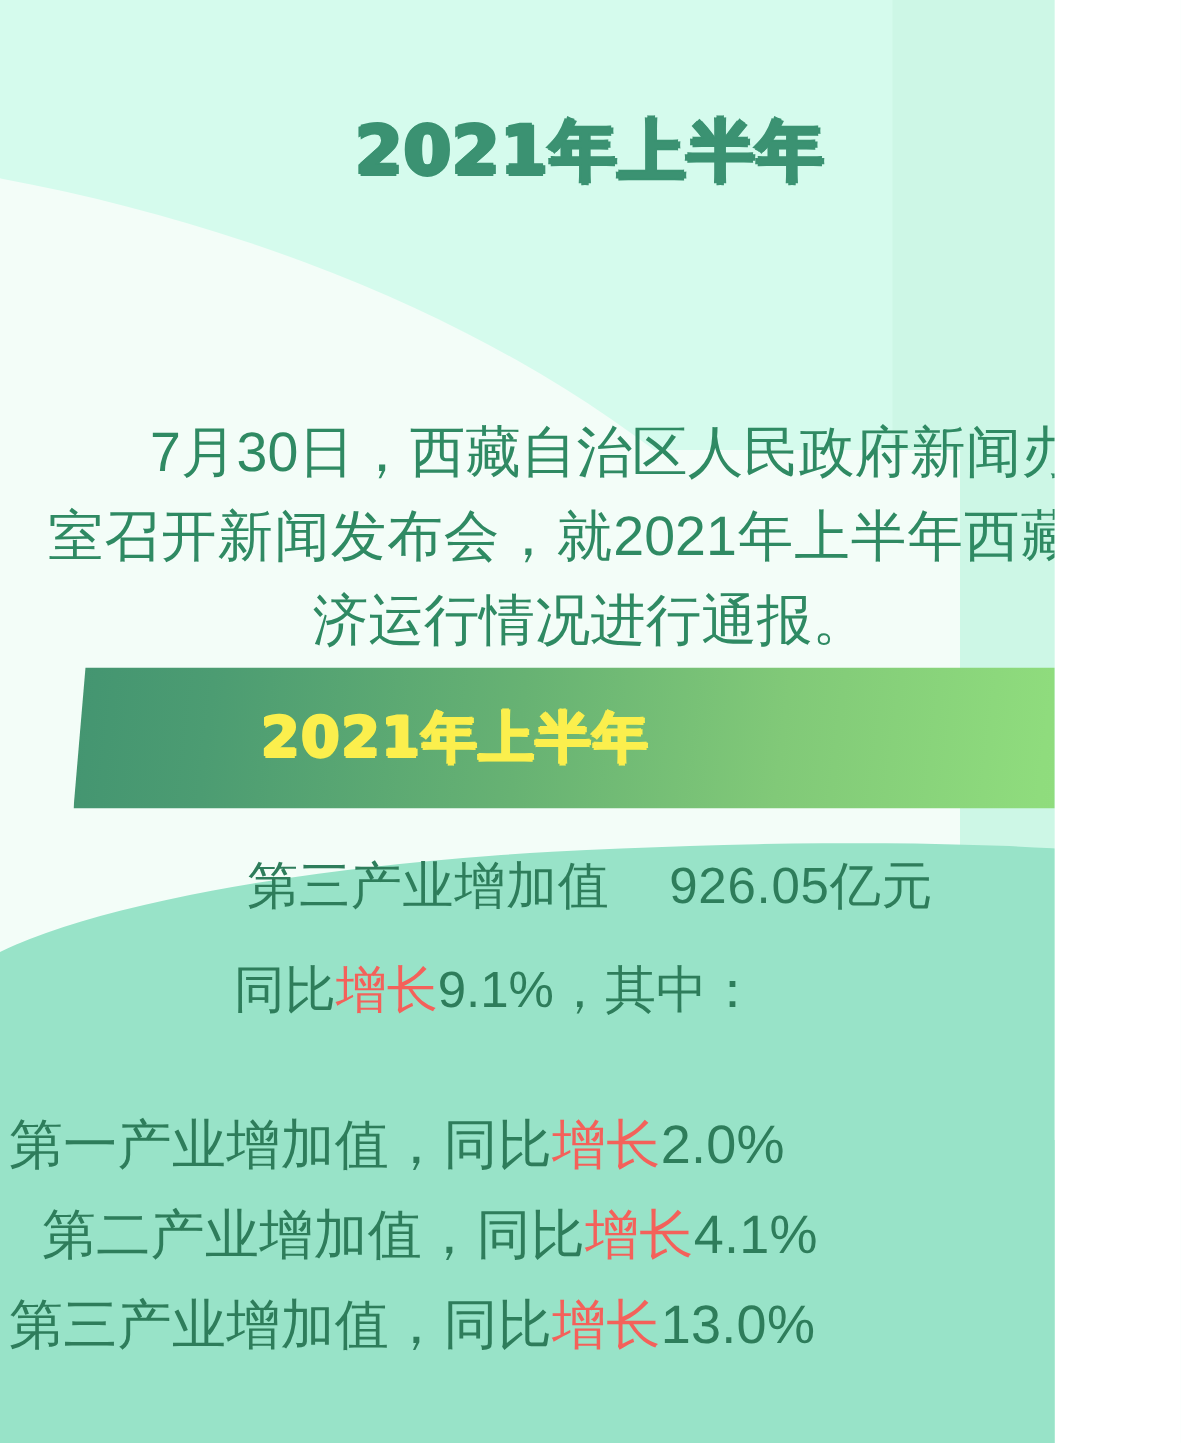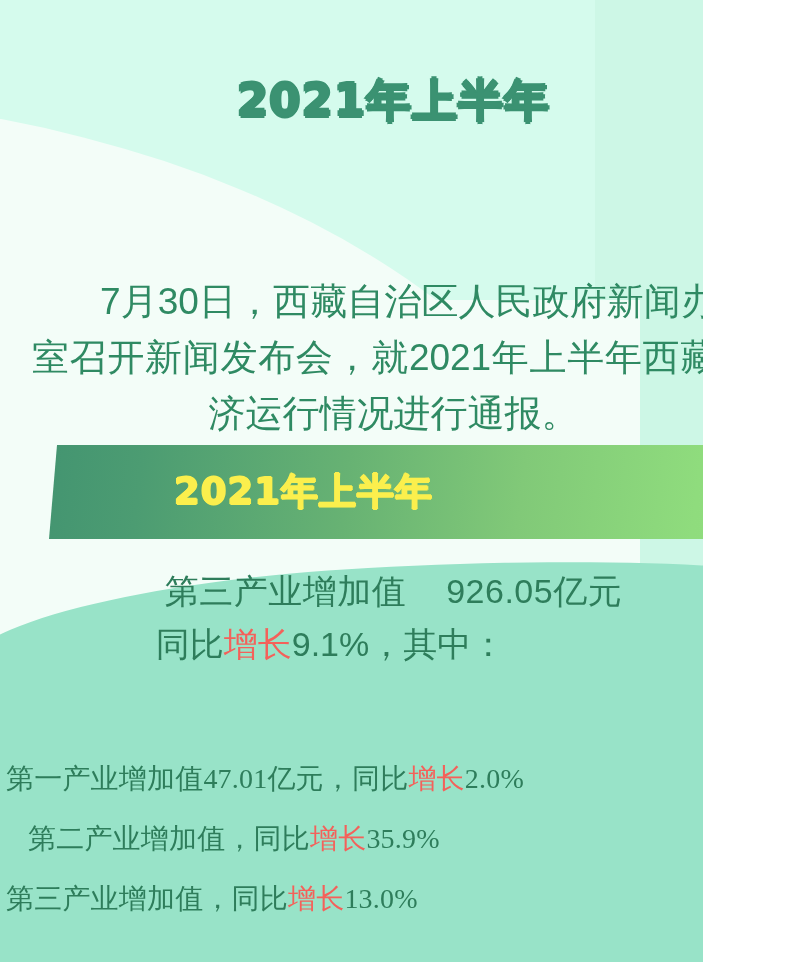--- a/index.html
+++ b/index.html
@@ -129,40 +129,40 @@
   .stat-line-1 {
     color: #2e7d5b;
     font-size: 34px;
     line-height: 1.55;
     letter-spacing: 0.5px;
   }
   .stat-line-2 {
     color: #2e7d5b;
     font-size: 34px;
     line-height: 1.55;
+    margin-top: 16px;
     padding-right: 126px;
   }
   .hl { color: #f4615a; }
 
   
   .industry {
     position: absolute;
     top: 733px; left: 0; width: 787px;
     z-index: 5;
   }
   .industry-row {
     color: #2e7d5b;
-    font-size: 28px;
+    font-size: 36px;
     line-height: 1.0;
     height: 60px;
     display: flex;
-    align-items: flex-end;
+    align-items: center;
     white-space: nowrap;
     letter-spacing: 0.2px;
-    font-family: Liberation Serif, serif;
   }
   .industry-row.r1 { padding-left: 6px;  }
   .industry-row.r2 { padding-left: 28px; }
   .industry-row.r3 { padding-left: 6px; }
 </style>
 </head>
 <body>
 
 <div id="poster">
 
@@ -191,31 +191,30 @@
     </div>
     <div class="stat-line-2">
       <span>同比</span><span class="hl">增长</span><span>9.1%</span><span>，其中：</span>
     </div>
   </div>
 
   <div class="industry">
 
     <div class="industry-row r1">
       <span>第一产业增加值</span>
-        <span>47.01亿元</span>
         <span>，同比</span>
         <span class="hl">增长</span>
         <span>2.0%</span>
     </div>
 
     <div class="industry-row r2">
       <span>第二产业增加值</span>
         <span>，同比</span>
         <span class="hl">增长</span>
-        <span>35.9%</span>
+        <span>4.1%</span>
     </div>
 
     <div class="industry-row r3">
       <span>第三产业增加值</span>
         <span>，同比</span>
         <span class="hl">增长</span>
         <span>13.0%</span>
     </div>
 
   </div>

